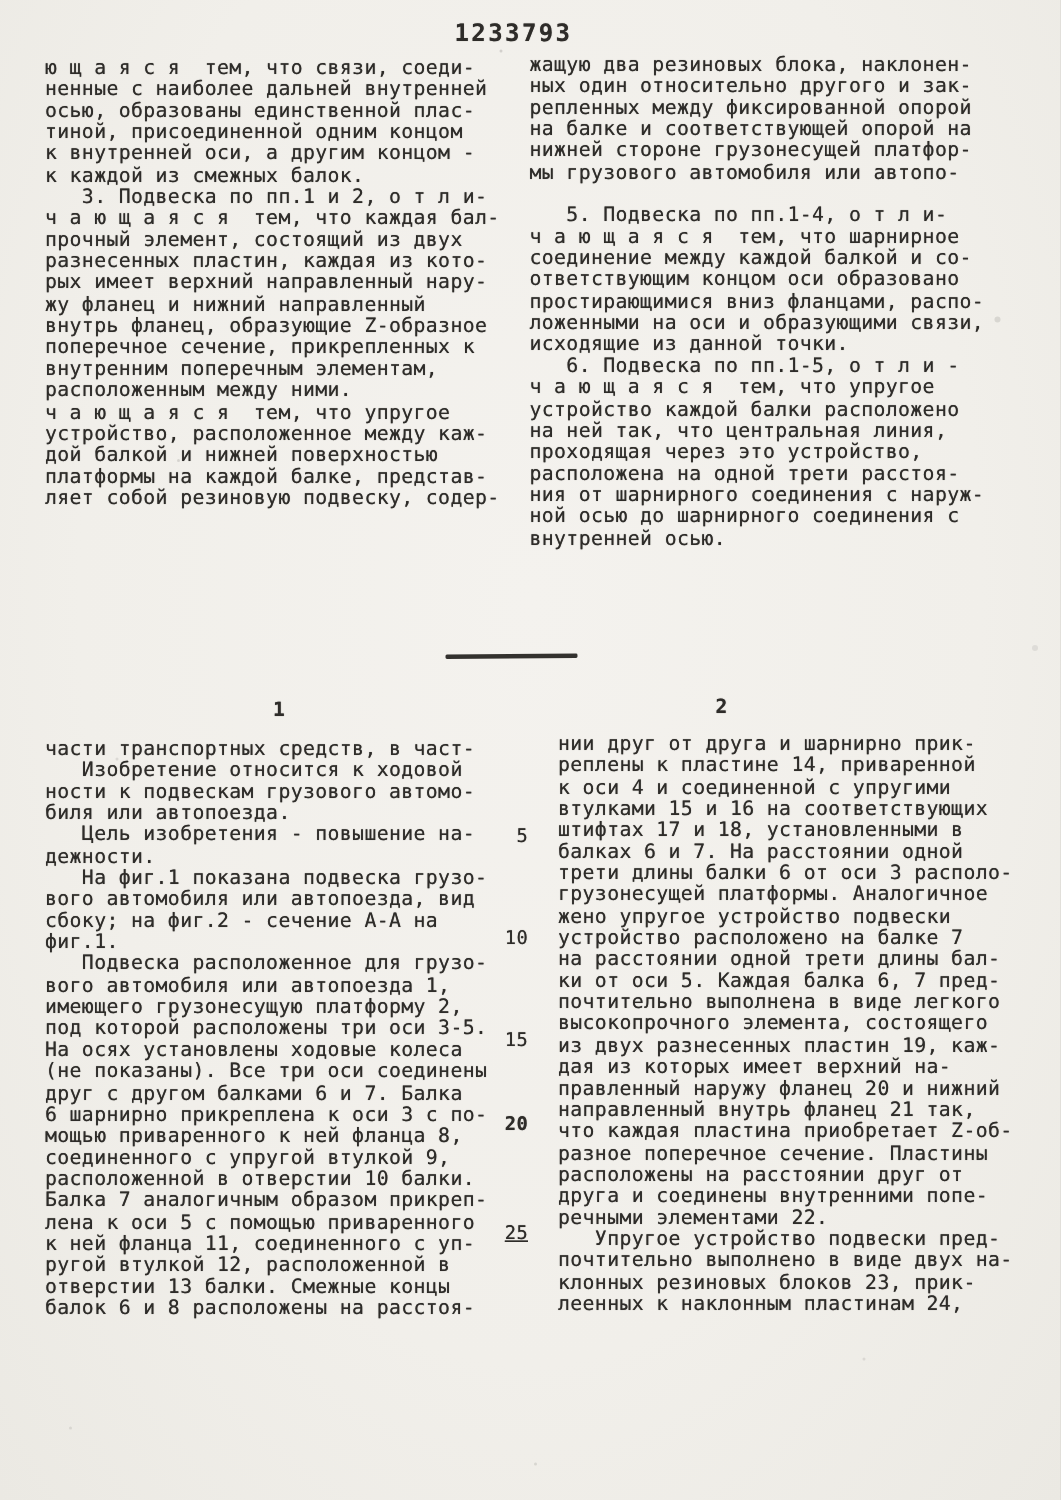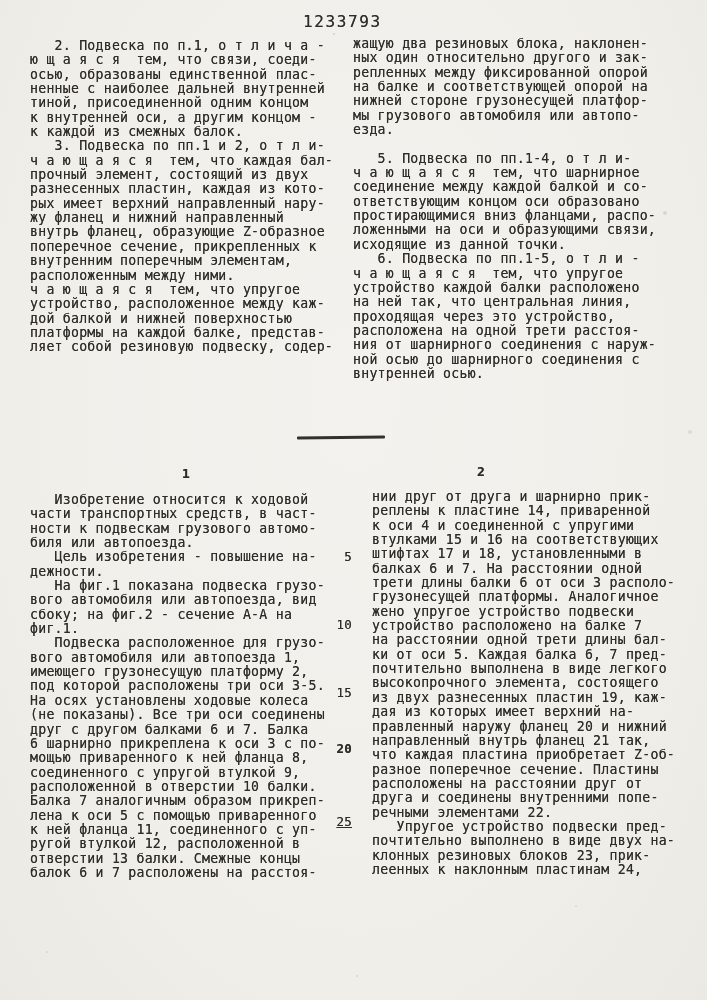--- a/index.html
+++ b/index.html
@@ -15,20 +15,21 @@
   .textcol{position:absolute;font-size:13.2px;letter-spacing:.25px;}
   .textcol .line{
     height:14.35px;
     white-space:pre;
     text-shadow:0 0 .5px rgba(46,44,41,.75);
   }
   .patent-number{
     position:absolute;left:303px;top:12px;
     font-size:16px;letter-spacing:1.6px;
     text-shadow:0 0 .5px rgba(46,44,41,.7);
+    font-weight:bold;
   }
   .claims-left{left:30px;top:38px;width:325px;}
   .claims-right{left:353px;top:36px;width:344px;}
   .desc-left{left:30px;top:492px;width:325px;}
   .desc-right{left:372px;top:489px;width:344px;}
   .divider{
     position:absolute;left:297px;top:436px;width:88px;height:3px;
     background:#33312e;border-radius:1px;transform:rotate(-.5deg);
   }
   .colmark{
@@ -61,24 +62,23 @@
 </head>
 <body>
 
 <div class="page">
 
   <div class="speckles"></div>
 
   <div class="patent-number">1233793</div>
 
   <div class="textcol claims-left">
-      <div class="line">   2. Подвеска по п.1, о т л и ч а -</div>
       <div class="line">ю щ а я с я  тем, что связи, соеди-</div>
+      <div class="line">ненные с наиболее дальней внутренней</div>
       <div class="line">осью, образованы единственной плас-</div>
-      <div class="line">ненные с наиболее дальней внутренней</div>
       <div class="line">тиной, присоединенной одним концом</div>
       <div class="line">к внутренней оси, а другим концом -</div>
       <div class="line">к каждой из смежных балок.</div>
       <div class="line">   3. Подвеска по пп.1 и 2, о т л и-</div>
       <div class="line">ч а ю щ а я с я  тем, что каждая бал-</div>
       <div class="line">прочный элемент, состоящий из двух</div>
       <div class="line">разнесенных пластин, каждая из кото-</div>
       <div class="line">рых имеет верхний направленный нару-</div>
       <div class="line">жу фланец и нижний направленный</div>
       <div class="line">внутрь фланец, образующие Z-образное</div>
@@ -92,21 +92,20 @@
       <div class="line">ляет собой резиновую подвеску, содер-</div>
     </div>
 
   <div class="textcol claims-right">
       <div class="line">жащую два резиновых блока, наклонен-</div>
       <div class="line">ных один относительно другого и зак-</div>
       <div class="line">репленных между фиксированной опорой</div>
       <div class="line">на балке и соответствующей опорой на</div>
       <div class="line">нижней стороне грузонесущей платфор-</div>
       <div class="line">мы грузового автомобиля или автопо-</div>
-      <div class="line">езда.</div>
       <div class="line"></div>
       <div class="line">   5. Подвеска по пп.1-4, о т л и-</div>
       <div class="line">ч а ю щ а я с я  тем, что шарнирное</div>
       <div class="line">соединение между каждой балкой и со-</div>
       <div class="line">ответствующим концом оси образовано</div>
       <div class="line">простирающимися вниз фланцами, распо-</div>
       <div class="line">ложенными на оси и образующими связи,</div>
       <div class="line">исходящие из данной точки.</div>
       <div class="line">   6. Подвеска по пп.1-5, о т л и -</div>
       <div class="line">ч а ю щ а я с я  тем, что упругое</div>
@@ -119,22 +118,22 @@
       <div class="line">внутренней осью.</div>
     </div>
 
   <div class="divider"></div>
 
   <div class="colmark colmark-one">1</div>
 
   <div class="colmark colmark-two">2</div>
 
   <div class="textcol desc-left">
+      <div class="line">части транспортных средств, в част-</div>
       <div class="line">   Изобретение относится к ходовой</div>
-      <div class="line">части транспортных средств, в част-</div>
       <div class="line">ности к подвескам грузового автомо-</div>
       <div class="line">биля или автопоезда.</div>
       <div class="line">   Цель изобретения - повышение на-</div>
       <div class="line">дежности.</div>
       <div class="line">   На фиг.1 показана подвеска грузо-</div>
       <div class="line">вого автомобиля или автопоезда, вид</div>
       <div class="line">сбоку; на фиг.2 - сечение А-А на</div>
       <div class="line">фиг.1.</div>
       <div class="line">   Подвеска расположенное для грузо-</div>
       <div class="line">вого автомобиля или автопоезда 1,</div>
@@ -145,21 +144,21 @@
       <div class="line">друг с другом балками 6 и 7. Балка</div>
       <div class="line">6 шарнирно прикреплена к оси 3 с по-</div>
       <div class="line">мощью приваренного к ней фланца 8,</div>
       <div class="line">соединенного с упругой втулкой 9,</div>
       <div class="line">расположенной в отверстии 10 балки.</div>
       <div class="line">Балка 7 аналогичным образом прикреп-</div>
       <div class="line">лена к оси 5 с помощью приваренного</div>
       <div class="line">к ней фланца 11, соединенного с уп-</div>
       <div class="line">ругой втулкой 12, расположенной в</div>
       <div class="line">отверстии 13 балки. Смежные концы</div>
-      <div class="line">балок 6 и 7 расположены на расстоя-</div>
+      <div class="line">балок 6 и 8 расположены на расстоя-</div>
     </div>
 
   <div class="textcol desc-right">
       <div class="line">нии друг от друга и шарнирно прик-</div>
       <div class="line">реплены к пластине 14, приваренной</div>
       <div class="line">к оси 4 и соединенной с упругими</div>
       <div class="line">втулками 15 и 16 на соответствующих</div>
       <div class="line">штифтах 17 и 18, установленными в</div>
       <div class="line">балках 6 и 7. На расстоянии одной</div>
       <div class="line">трети длины балки 6 от оси 3 располо-</div>

